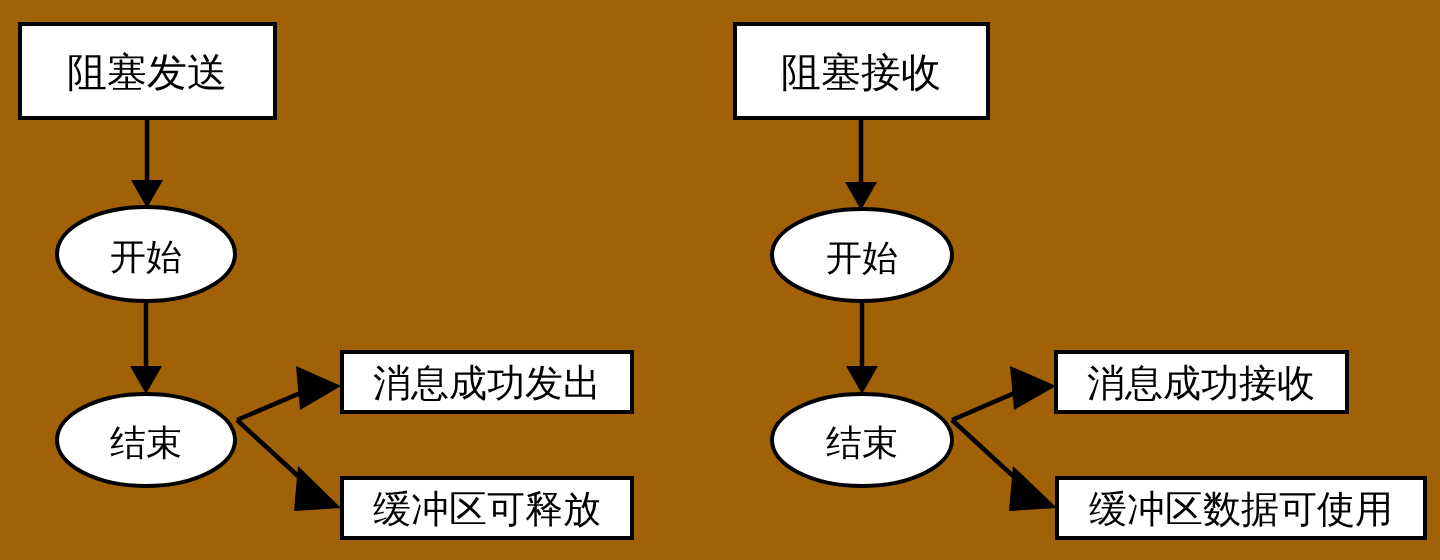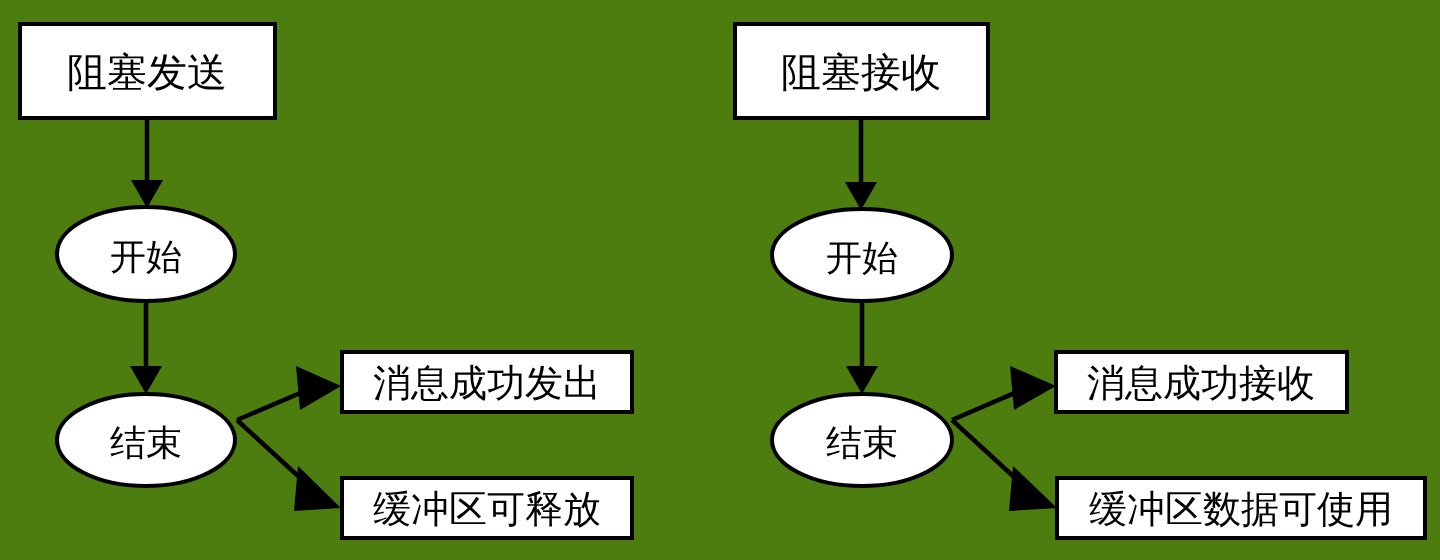--- a/index.html
+++ b/index.html
@@ -10,21 +10,21 @@
   body {
     width: 1440px;
     height: 560px;
     overflow: hidden;
     font-family: "DejaVu Sans", "Liberation Sans", sans-serif;
   }
   #diagram-root {
     position: relative;
     width: 1440px;
     height: 560px;
-    background: #4d7c0f;
+    background: #a16207;
   }
   svg.flow-canvas {
     position: absolute;
     left: 0;
     top: 0;
     width: 1440px;
     height: 560px;
     display: block;
   }
   .node-label {

